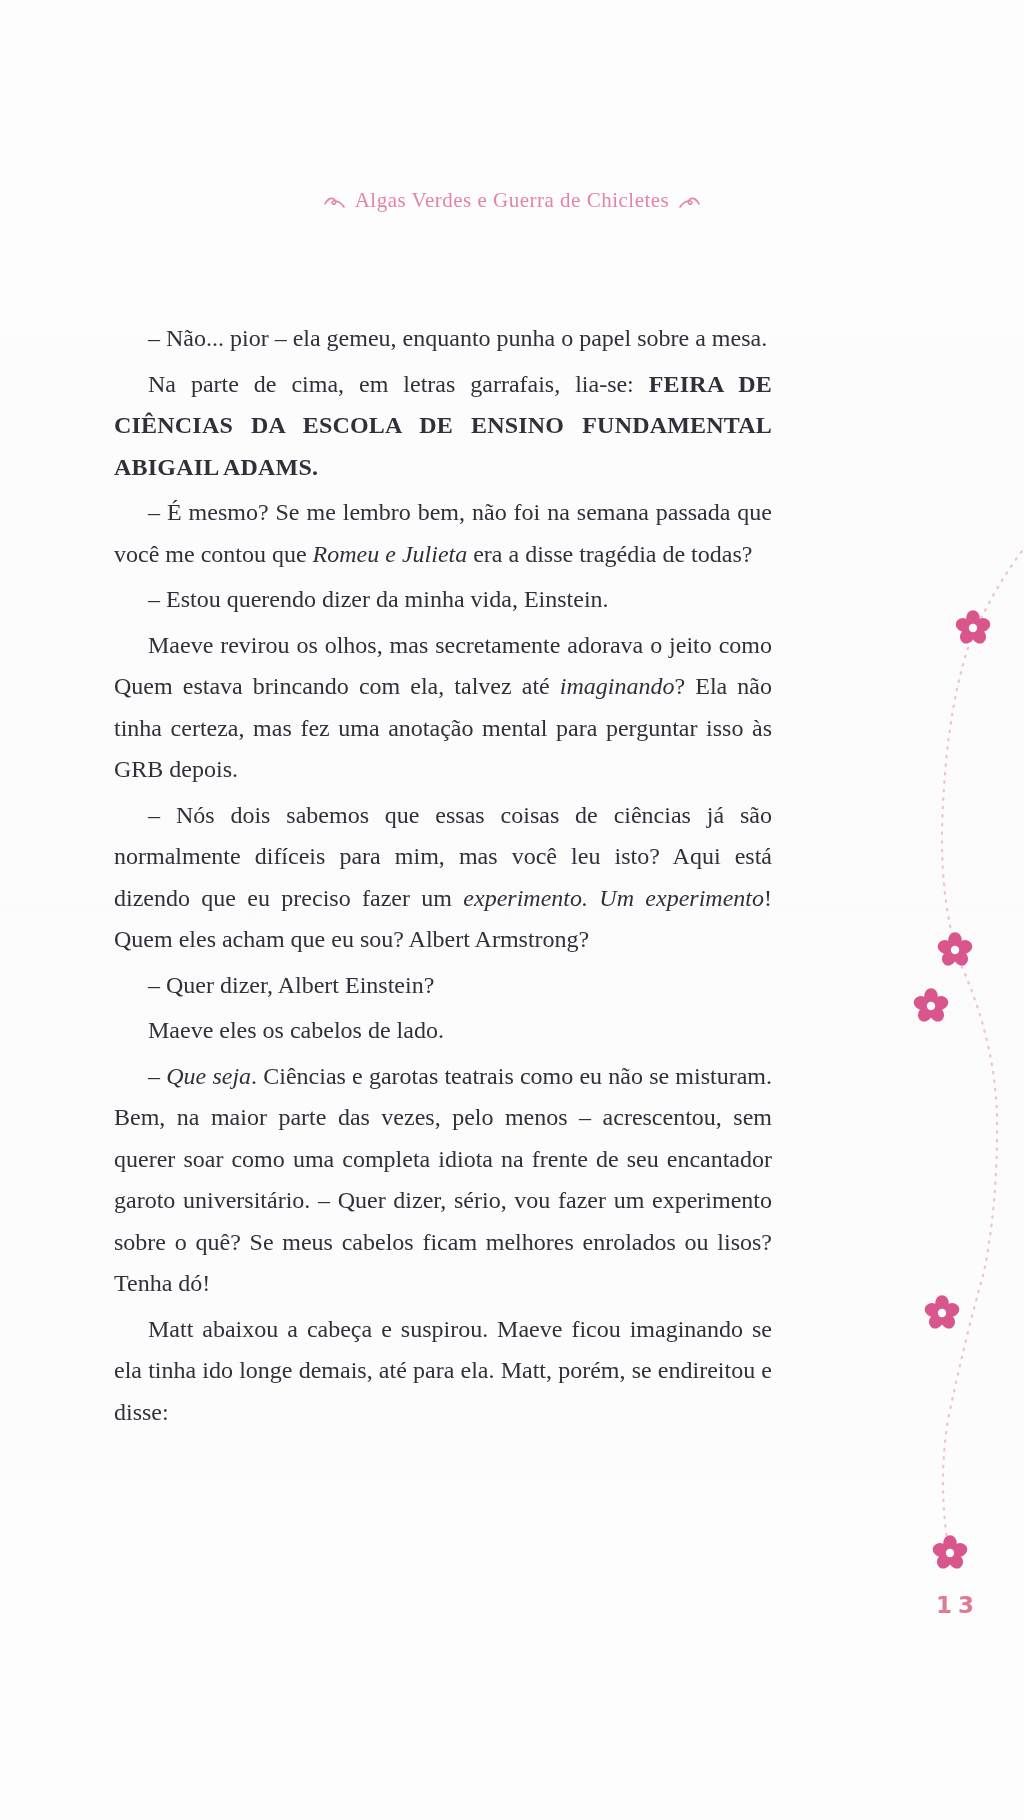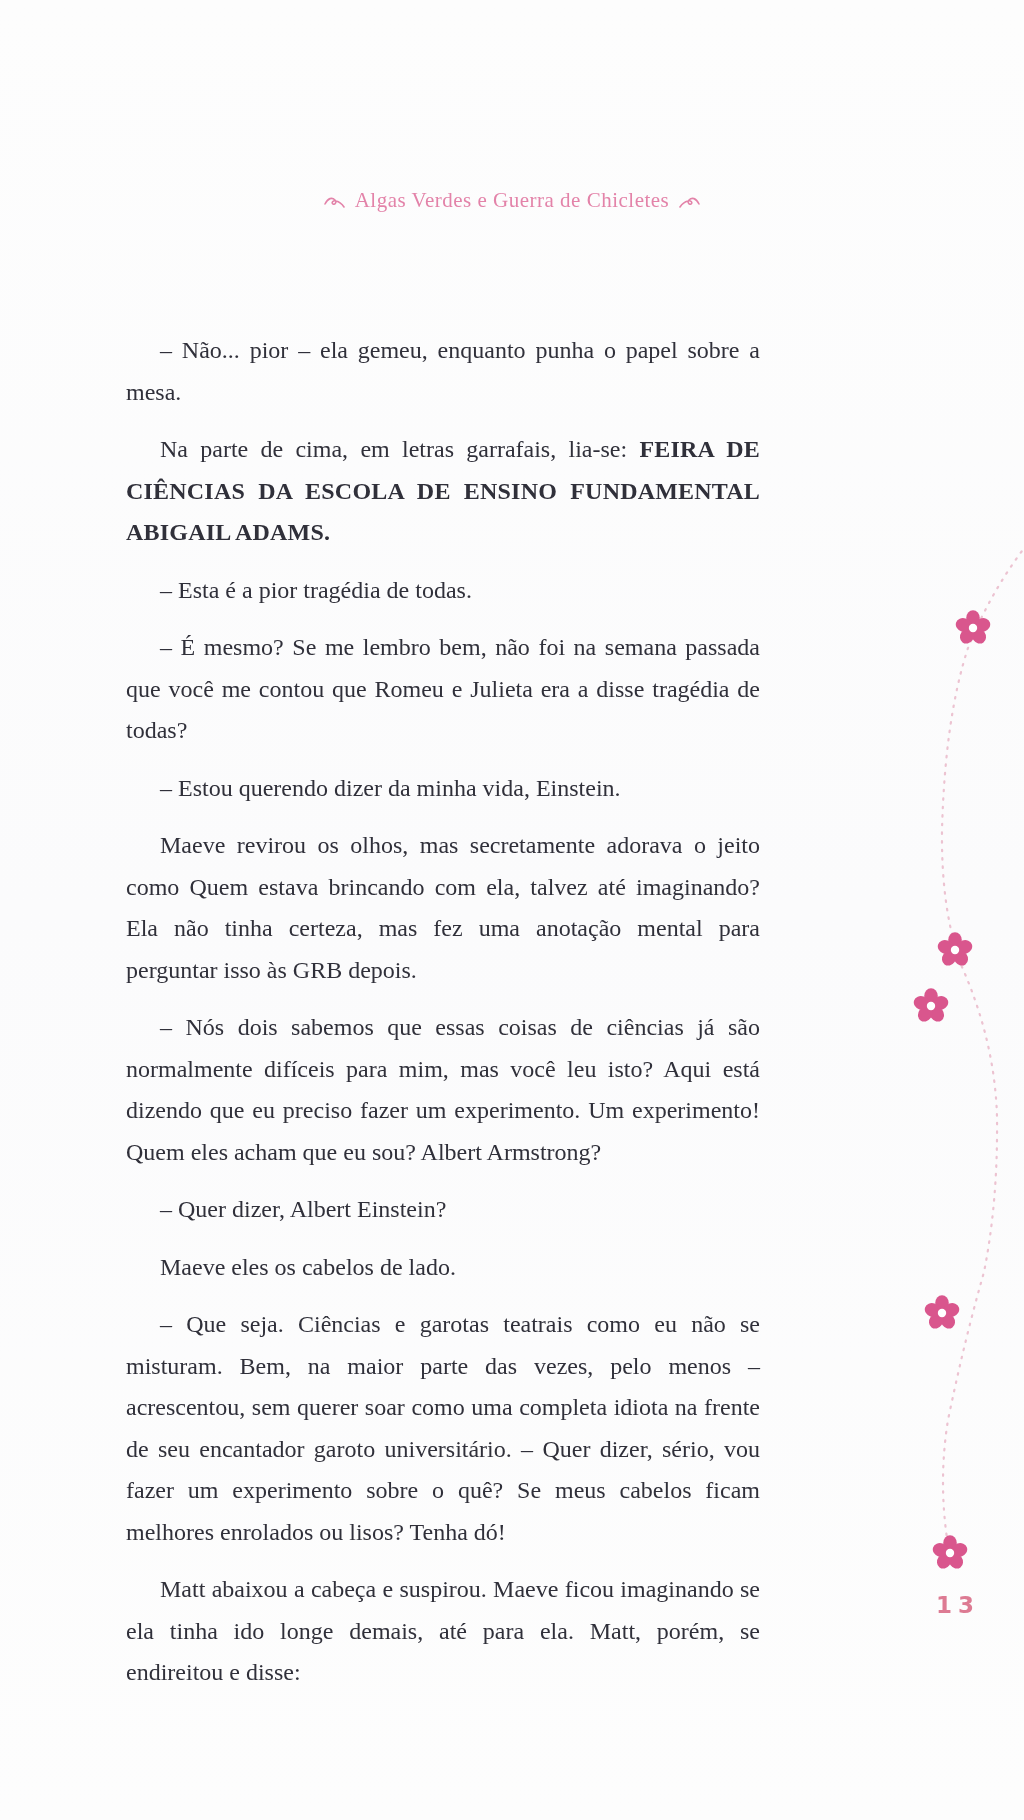--- a/index.html
+++ b/index.html
@@ -31,24 +31,24 @@
   
   .body-text{
     position:absolute;
     left:110px;top:314px;width:666px;
     color:#30303a;
     font-size:24px;
     line-height:41.5px;
     text-align:justify;
   }
   .body-text p{
-    margin:16px;
+    margin:4px;
     text-indent:34px;
   }
-  .body-text .italic{}
+  .body-text .italic{font-style:italic;}
   .body-text .bold{font-weight:bold;letter-spacing:0.2px;}
   .body-text .normal{font-style:normal;}
   
   .deco-svg{
     position:absolute;top:0;left:0;width:1024px;height:1820px;
     pointer-events:none;
   }
   .flower{
     position:absolute;width:38px;height:38px;
     margin-left:-19px;margin-top:-19px;
@@ -77,21 +77,20 @@
     </span><span>Algas Verdes e Guerra de Chicletes</span><span class="orn flip">
       <svg width="22" height="14" viewBox="0 0 22 14">
           <path d="M2 9 C 5 3, 9 2, 12 5 C 14 7, 12 10, 10 9 C 8 8, 10 5, 13 6 C 17 7, 19 9, 21 12" fill="none" stroke="#e383a9" stroke-width="1.6" stroke-linecap="round"></path>
         </svg>
     </span>
   </div>
 
   <div class="body-text">
       <p><span class="normal">– Não... pior – ela gemeu, enquanto punha o papel sobre a mesa.</span></p>
       <p><span class="normal">Na parte de cima, em letras garrafais, lia-se: </span><span class="bold">FEIRA DE CIÊNCIAS DA ESCOLA DE ENSINO FUNDAMENTAL ABIGAIL ADAMS.</span></p>
-      <p><span class="normal">– Esta é a pior tragédia de todas.</span></p>
       <p><span class="normal">– É mesmo? Se me lembro bem, não foi na semana passada que você me contou que </span><span class="italic">Romeu e Julieta</span><span class="normal"> era a disse tragédia de todas?</span></p>
       <p><span class="normal">– Estou querendo dizer da minha vida, Einstein.</span></p>
       <p><span class="normal">Maeve revirou os olhos, mas secretamente adorava o jeito como Quem estava brincando com ela, talvez até </span><span class="italic">imaginando</span><span class="normal">? Ela não tinha certeza, mas fez uma anotação mental para perguntar isso às GRB depois.</span></p>
       <p><span class="normal">– Nós dois sabemos que essas coisas de ciências já são normalmente difíceis para mim, mas você leu isto? Aqui está dizendo que eu preciso fazer um </span><span class="italic">experimento. Um experimento</span><span class="normal">! Quem eles acham que eu sou? Albert Armstrong?</span></p>
       <p><span class="normal">– Quer dizer, Albert Einstein?</span></p>
       <p><span class="normal">Maeve eles os cabelos de lado.</span></p>
       <p><span class="normal">– </span><span class="italic">Que seja</span><span class="normal">. Ciências e garotas teatrais como eu não se misturam. Bem, na maior parte das vezes, pelo menos – acrescentou, sem querer soar como uma completa idiota na frente de seu encantador garoto universitário. – Quer dizer, sério, vou fazer um experimento sobre o quê? Se meus cabelos ficam melhores enrolados ou lisos? Tenha dó!</span></p>
       <p><span class="normal">Matt abaixou a cabeça e suspirou. Maeve ficou imaginando se ela tinha ido longe demais, até para ela. Matt, porém, se endireitou e disse:</span></p>
     </div>
 

